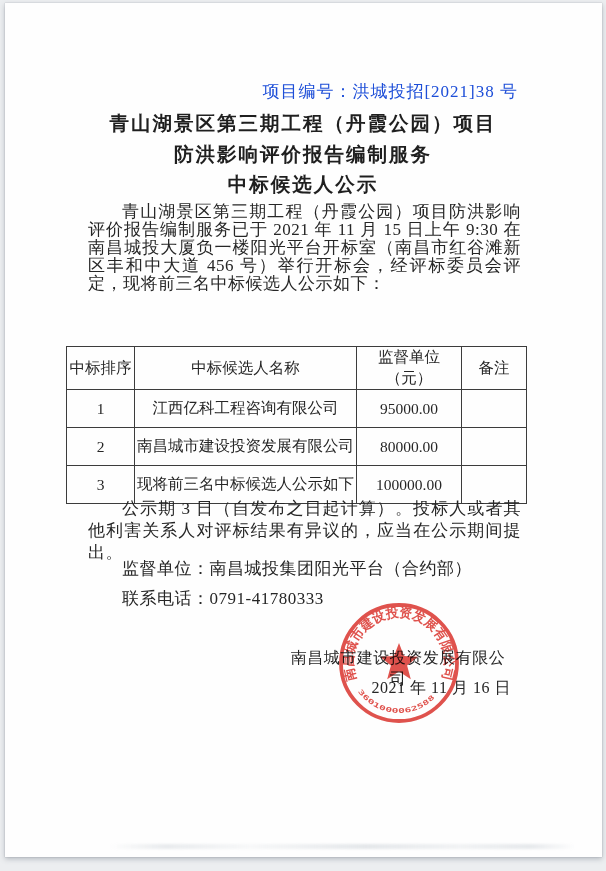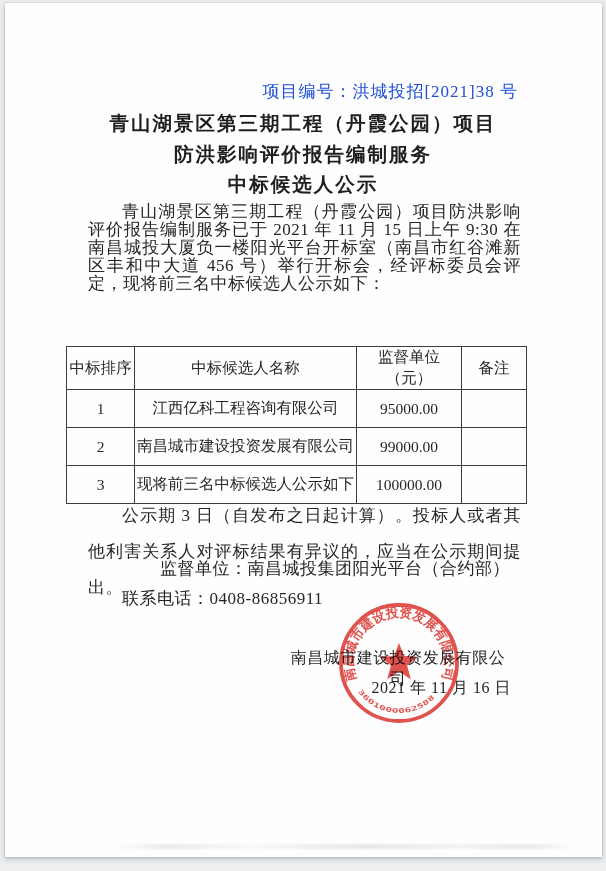--- a/index.html
+++ b/index.html
@@ -81,29 +81,29 @@
   .bid-table thead tr { height: 32px; }
   .bid-table tbody tr { height: 38px; }
   .col-rank  { width: 68px; }
   .col-name  { width: 222px; }
   .col-price { width: 105px; }
   .col-note  { width: 65px; }
   .notice {
     top: 498px;
     left: 88px;
     width: 433px;
-    line-height: 36px;
+    line-height: 22px;
   }
   .contact-line {
     left: 122px;
     font-size: 17px;
     color: #262626;
     letter-spacing: 0.5px;
   }
-  .supervisor { top: 557px; margin-left: 38px; }
+  .supervisor { top: 557px; }
   .phone { top: 587px; }
   .sign-line {
     left: 285px;
     width: 226px;
     text-align: center;
     font-size: 16px;
     color: #262626;
     letter-spacing: 0.5px;
   }
   .company { top: 648px; }
@@ -171,36 +171,36 @@
     <tbody>
       <tr>
         <td>1</td>
         <td>江西亿科工程咨询有限公司</td>
         <td>95000.00</td>
         <td></td>
       </tr>
       <tr>
         <td>2</td>
         <td>南昌城市建设投资发展有限公司</td>
-        <td>99000.00</td>
+        <td>80000.00</td>
         <td></td>
       </tr>
       <tr>
         <td>3</td>
         <td>现将前三名中标候选人公示如下</td>
         <td>100000.00</td>
         <td></td>
       </tr>
     </tbody>
   </table>
 
   <p class="abs para notice">公示期 3 日（自发布之日起计算）。投标人或者其他利害关系人对评标结果有异议的，应当在公示期间提出。</p>
 
   <div class="abs contact-line supervisor">监督单位：南昌城投集团阳光平台（合约部）</div>
-  <div class="abs contact-line phone">联系电话：0408-86856911</div>
+  <div class="abs contact-line phone">联系电话：0791-41780333</div>
 
   <div class="abs sign-line company">南昌城市建设投资发展有限公司</div>
   <div class="abs sign-line sign-date">2021 年 11 月 16 日</div>
 
   <svg class="abs seal" viewBox="0 0 124 124" xmlns="http://www.w3.org/2000/svg">
     <defs>
       <path id="sealTopArc" d="M 20.3 81.4 A 46 46 0 1 1 103.7 81.4" fill="none"></path>
       <path id="sealBottomArc" d="M 15 79 A 50 50 0 0 0 109 79" fill="none"></path>
     </defs>
     <circle cx="62" cy="62" r="58" fill="none" stroke-width="3.8" stroke="#de453f"></circle>

